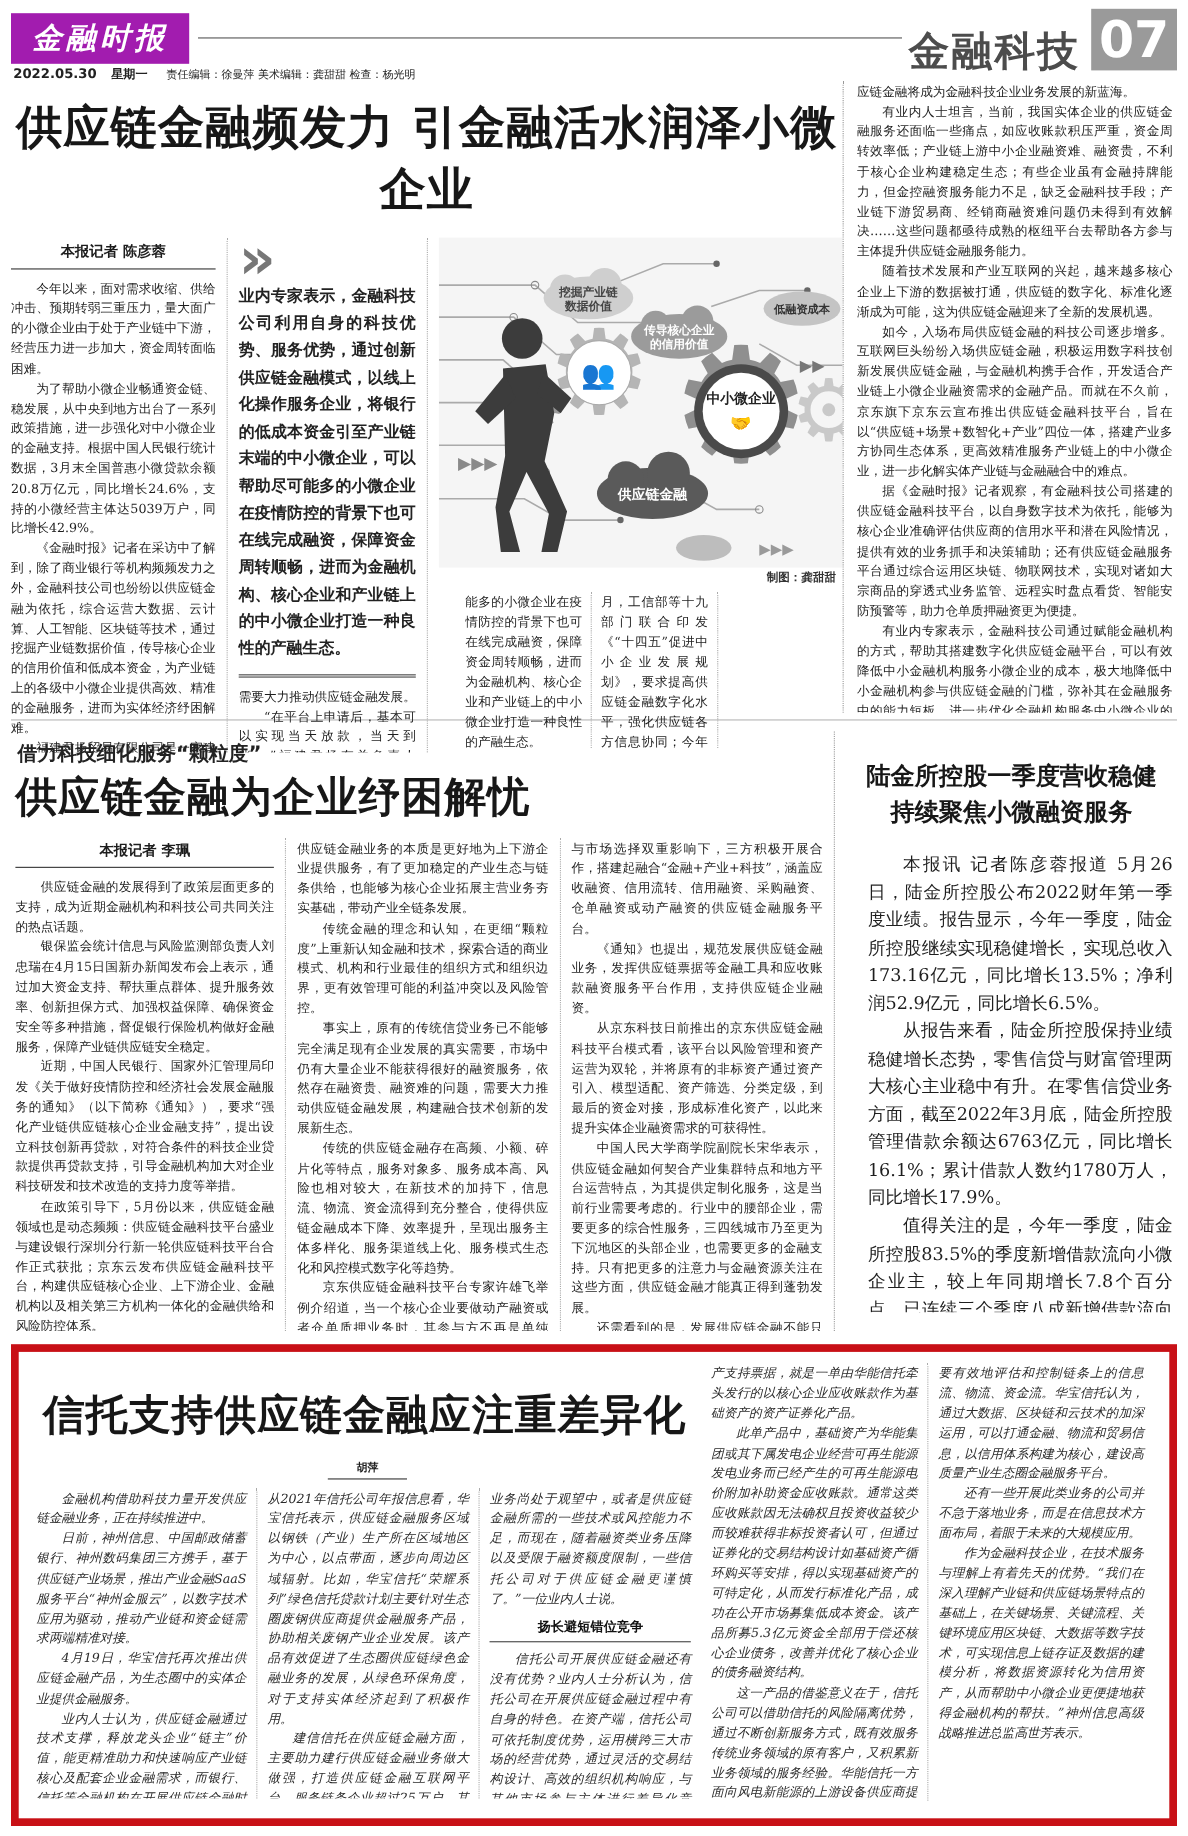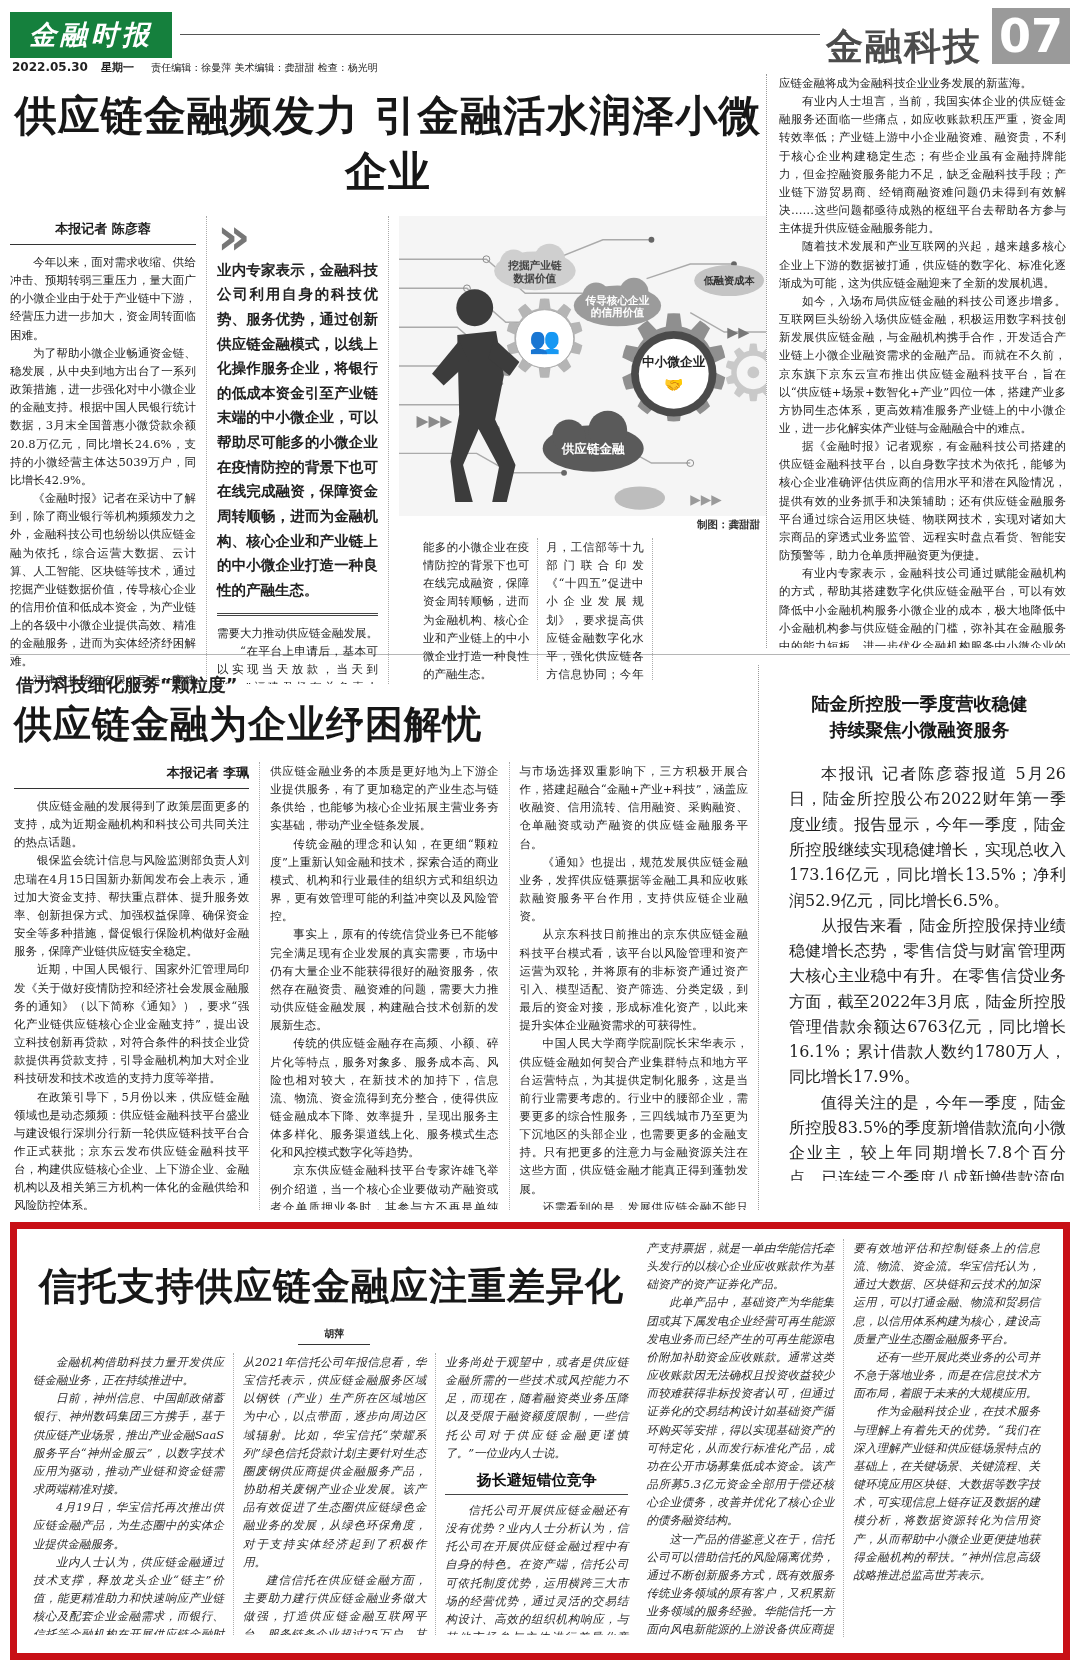--- a/index.html
+++ b/index.html
@@ -2,21 +2,21 @@
 <html><head>
 <meta charset="utf-8">
 <style>
   * { margin:0; padding:0; box-sizing:border-box; }
   html,body { width:1080px; height:1669px; background:#fff; overflow:hidden; }
   body { font-family:"DejaVu Serif","Liberation Serif",serif; color:#1d1d1d; }
   .page { width:1080px; height:1669px; padding:8px 10px 0; background:#fff; }
 
   
   .masthead { height:62px; position:relative; margin-bottom:4px; }
-  .logo-box { position:absolute; left:0; top:4px; width:162px; height:46px; background:#15803d;
+  .logo-box { position:absolute; left:0; top:4px; width:162px; height:46px; background:#a21caf;
               color:#fff; font-style:italic; font-weight:bold; font-size:27px; letter-spacing:4px;
               display:flex; align-items:center; justify-content:center; }
   .mast-line { position:absolute; left:170px; right:250px; top:26px; border-top:1.5px solid #555; }
   .date-row { position:absolute; left:2px; top:52px; font-size:10px; color:#222; font-family:"DejaVu Sans","Liberation Sans",sans-serif; white-space:nowrap; }
   .date-main { font-weight:bold; font-size:12px; margin-right:10px; }
   .weekday { font-weight:bold; font-size:11px; margin-right:14px; }
   .section-name { position:absolute; right:88px; top:14px; font-size:37px; font-weight:bold; color:#4c4c4c;
                   font-family:"DejaVu Sans","Liberation Sans",sans-serif; letter-spacing:2px; }
   .page-no { position:absolute; right:0; top:0; width:78px; height:56px; background:#9a9a9a; color:#fff;
              font-family:"DejaVu Sans","Liberation Sans",sans-serif; font-size:46px; font-weight:bold;
@@ -57,41 +57,41 @@
   .middle-section { display:flex; height:556px; border-top:1px solid #b5b5b5; margin-top:6px; padding-top:10px; }
   .mid-left { width:748px; }
   .mid-right { width:308px; border-left:1px dotted #999; padding-left:14px; }
   .kicker { font-size:18px; font-weight:bold; color:#222; margin:8px 0 2px 6px;
             font-family:"DejaVu Sans","Liberation Sans",sans-serif; }
   .headline-2 { font-size:38px; font-weight:900; color:#171717; margin:0 0 12px 4px; letter-spacing:1px; }
   .mid-cols { display:flex; height:448px; }
   .mid-cols > .col + .col { border-left:1px dotted #aaa; }
   .mid-cols .col { width:33.33%; padding:0 10px; }
   .mid-cols .col:first-child { padding-left:4px; }
-  .byline-mid { text-align:right; font-weight:bold; font-size:13px; border-bottom:1.5px solid #333;
+  .byline-mid { text-align:center; font-weight:bold; font-size:13px; border-bottom:1.5px solid #333;
                 padding:2px 0 6px; margin-bottom:8px; }
-  .headline-3 { text-align:center; font-size:18px; font-weight:900; line-height:1.45; margin:26px 0 18px; color:#171717; }
+  .headline-3 { text-align:center; font-size:22px; font-weight:900; line-height:1.45; margin:26px 0 18px; color:#171717; }
   .mid-right .para { font-size:16px;margin-left:16px; }
   .mid-right-cols { height:420px; overflow:hidden; }
 
   
   .bottom-box { margin-top:12px; height:438px; border:7px solid #c81016; padding:10px 14px; display:flex; }
   .bottom-left { width:610px; }
   .bottom-right { width:414px; display:flex; }
   .headline-4 { font-size:38px; font-weight:900; color:#171717; letter-spacing:1px; margin:22px 0 10px 8px; }
   .author-row { text-align:center; margin-bottom:8px; }
   .author-name { display:inline-block; font-weight:bold; font-size:10px; border-bottom:1px solid #333; padding:0 26px 3px; }
   .b-cols { display:flex; height:282px; }
   .b-cols > .col + .col { border-left:1px dotted #aaa; }
   .b-cols .col { width:33.33%; padding:0 9px; }
   .b-cols .col:first-child { padding-left:2px; }
   .bottom-right .col { width:50%; padding:0 9px; height:398px; }
   .bottom-right > .col + .col { border-left:1px dotted #aaa; }
   .bottom-box .para { font-style:italic; color:#2a2a2a; }
-  .subhead { font-weight:bold; font-style:normal; font-size:15px; text-align:center; color:#111;
+  .subhead { font-weight:bold; font-style:normal; font-size:12px; text-align:center; color:#111;
              border-bottom:1px solid #444; padding:5px 0 4px; margin:4px 0 6px;
              font-family:"DejaVu Sans","Liberation Sans",sans-serif; }
 </style>
 </head>
 <body>
 
 <div class="page">
 
   <div class="masthead">
     <div class="logo-box">金融时报</div>

